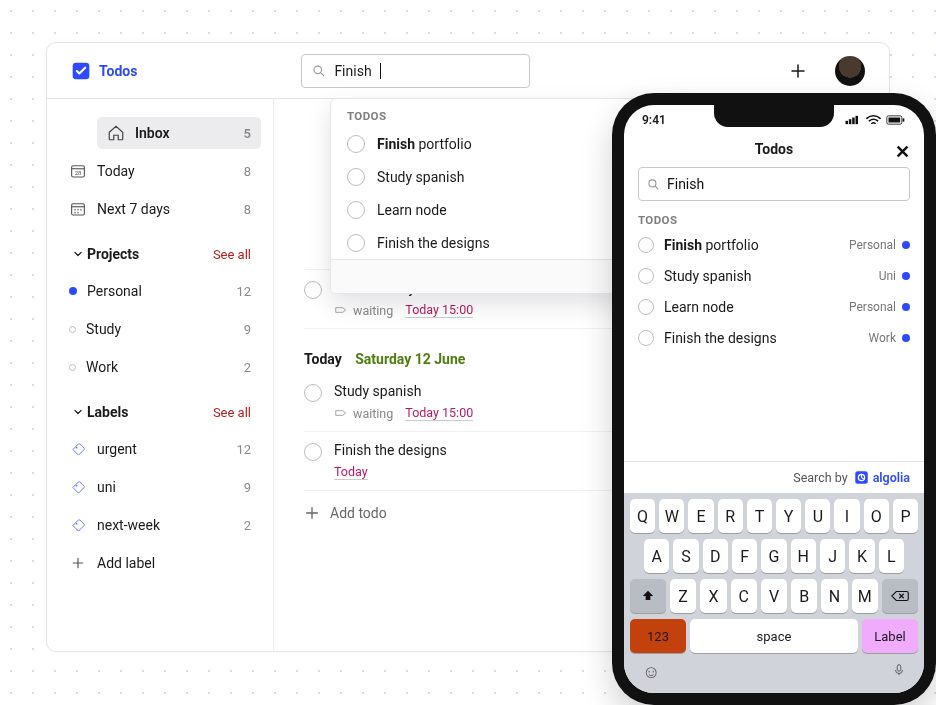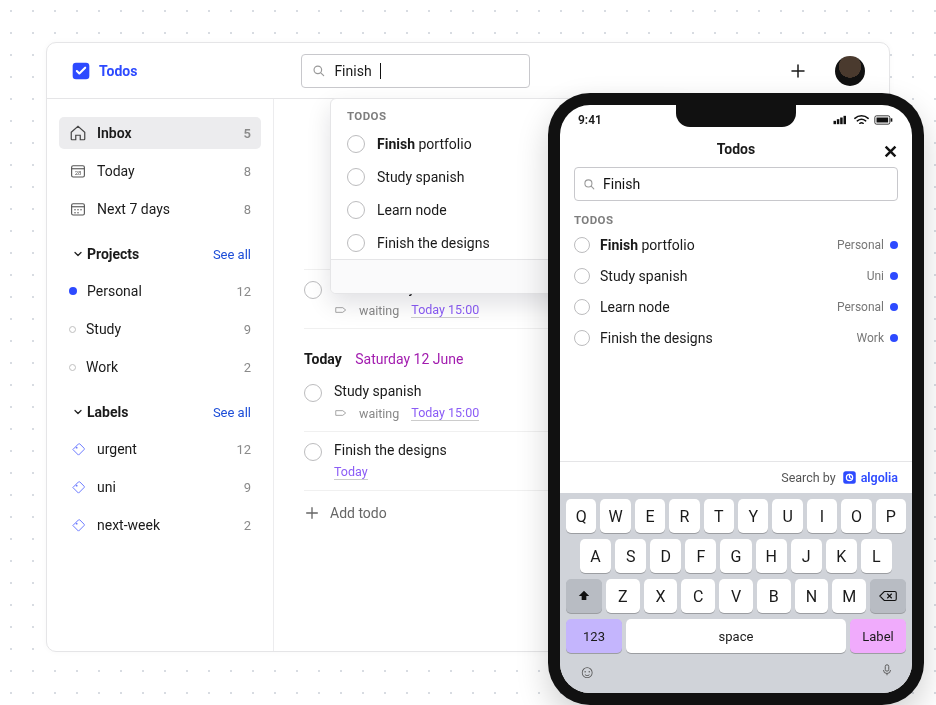--- a/index.html
+++ b/index.html
@@ -76,48 +76,48 @@
     flex-direction: column;
     gap: 6px;
   }
   .nav-item {
     height: 32px;
     display:flex; align-items:center; gap:10px;
     padding: 0 10px;
     border-radius: 5px;
     font-size: 14px;
   }
-  .nav-item.active { background: #ececee; font-weight: 600; }
+  .nav-item.active { background: #ececee; font-weight: 600; margin-left: 38px; }
   .nav-item .count { margin-left:auto; color:#8a8a8a; font-size:13px; }
   .icon-slot { width:18px; height:18px; display:flex; align-items:center; justify-content:center; color:#4a4a4a; flex-shrink:0; }
 
   .section-head {
     padding: 14px 10px 6px 10px;
     display:flex; align-items:center;
     font-weight: 700;
   }
-  .see-all { margin-left:auto; font-weight:400; color:#1d4ed8; font-size:13px; }
+  .see-all { margin-left:auto; font-weight:400; color:#b91c1c; font-size:13px; }
   .dot { width:8px; height:8px; border-radius:50%; }
   .hollow { width:7px; height:7px; border-radius:50%; border:1.5px solid #bfbfbf; background:transparent; }
 
   .content {
     flex:1;
     padding: 20px 30px;
     border-left: 1px solid #ececee;
     overflow: hidden;
     font-size: 14px;
   }
   .task-row { display:flex; align-items:flex-start; gap:12px; padding: 10px 0; border-bottom: 1px solid #f0f0f0; }
   .radio { width:18px; height:18px; border-radius:50%; border:1.5px solid #bcbcbe; flex-shrink:0; margin-top:1px;}
   .task-body { display:flex; flex-direction:column; gap:6px; }
   .meta-row { display:flex; align-items:center; gap:12px; font-size:12.5px; color:#777; }
-  .tag-pill { display:flex; align-items:center; gap:11px; color:#888; }
-  .duedate { color:#8b5cf6; border-bottom:1px solid #ccc; }
+  .tag-pill { display:flex; align-items:center; gap:5px; color:#888; }
+  .duedate { color:#be185d; border-bottom:1px solid #ccc; }
   .today-head { font-weight:700; margin: 22px 0 6px 0; }
-  .today-head span.date { font-weight:400; color:#a21caf; margin-left:10px;}
+  .today-head span.date { font-weight:700; color:#4d7c0f; margin-left:10px;}
   .add-row { display:flex; align-items:center; gap:10px; padding:14px 0; color:#666; }
 
   
   .dropdown {
     position: absolute;
     left: 330px;
     top: 98px;
     width: 360px;
     background: #fff;
     border: 1px solid var(--border);
@@ -126,23 +126,23 @@
     overflow:hidden;
   }
   .dropdown-head { padding: 10px 16px 4px 16px; font-size:11.5px; font-weight:700; letter-spacing:.4px; color:#7e7e7e; }
   .dropdown-item { padding: 7px 16px; display:flex; align-items:center; gap:12px; }
   .dd-text strong { font-weight:700; }
   .dropdown-foot { text-align:right; padding: 9px 14px; font-size:12.5px; color:#777; border-top:1px solid var(--border); background:#fafafb; }
 
   
   .phone {
     position:absolute;
-    right: 12px;
+    right: 0;
     bottom: 0;
-    width: 376px;
+    width: 324px;
     height: 612px;
     background: #111;
     border-radius: 42px;
     padding: 12px;
     box-shadow: 0 14px 32px rgba(0,0,0,0.18);
   }
   .screen {
     width:100%; height:100%;
     background:#fff;
     border-radius: 30px;
@@ -164,21 +164,21 @@
   .algolia { color: var(--blue); font-weight:600; display:flex; gap:4px;}
 
   
   .kbd { background: var(--keygray); padding: 6px 4px 8px 4px; display:flex; flex-direction:column; gap:6px; }
   .krow { display:flex; gap:4px; padding:0 2px; }
   .krow.mid { padding: 0 16px; }
   .key { flex:1; height:34px; background:#fff; border-radius:5px; display:flex; align-items:center; justify-content:center; font-size:16px; box-shadow: 0 1px 0 rgba(0,0,0,0.25); text-align:center; }
   .key.dark { background:#b8bcc3; }
   .key.wide { flex: 0 0 36px; }
   .krow.ctrl .ctrl-key { height:34px; border-radius:5px; display:flex; align-items:center; justify-content:center; font-size:13px; box-shadow: 0 1px 0 rgba(0,0,0,0.25);}
-  .ctrl123 { flex: 0 0 56px; background:#c4b5fd; }
+  .ctrl123 { flex: 0 0 56px; background:#c2410c; }
   .ctrlspace { flex:1; background:#fff; }
   .ctrllabel { flex: 0 0 56px; background:#f0abfc; }
   .kaccess { display:flex; justify-content:space-between; padding: 2px 14px; color:#555; font-size:18px; }
 </style>
 </head>
 <body>
 
 <div class="desktop">
   <div class="topbar">
     <div class="logo">
@@ -299,20 +299,28 @@
       </div>
       <div class="nav-item">
         <span class="icon-slot" style="color:#6b7aff">
             <svg width="15" height="15" viewBox="0 0 24 24">
               <path d="M3 12 L12 3 a2 2 0 0 1 2 0 L21 10 a2 2 0 0 1 0 2 L12 21 Z" fill="none" stroke="currentColor" stroke-width="1.6"></path>
               <circle cx="9" cy="9" r="1.5" fill="currentColor"></circle>
             </svg>
           </span>
         <span>next-week</span>
         <span class="count">2</span>
+      </div>
+      <div class="nav-item">
+        <span class="icon-slot">
+            <svg width="14" height="14" viewBox="0 0 24 24">
+              <path d="M12 4v16 M4 12h16" stroke="#555" stroke-width="2" stroke-linecap="round"></path>
+            </svg>
+          </span>
+        <span>Add label</span>
       </div>
     </div>
 
     <div class="content">
       <div style="height:150px"></div>
       <div class="task-row" style="border-top:1px solid #f0f0f0">
         <div class="radio"></div>
         <div class="task-body">
           <span>Learn Node.js</span>
           <div class="meta-row">

